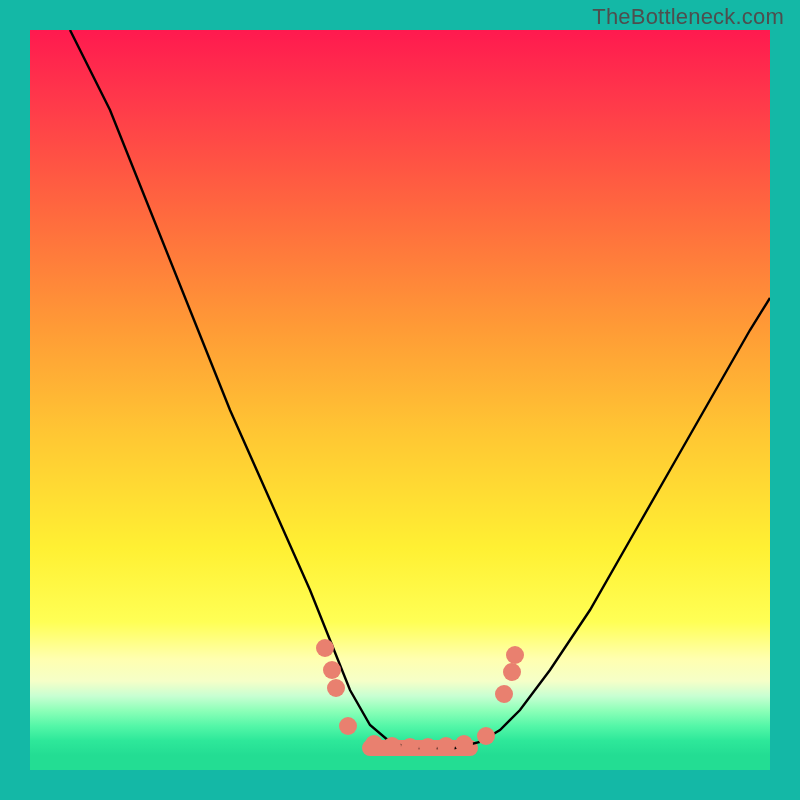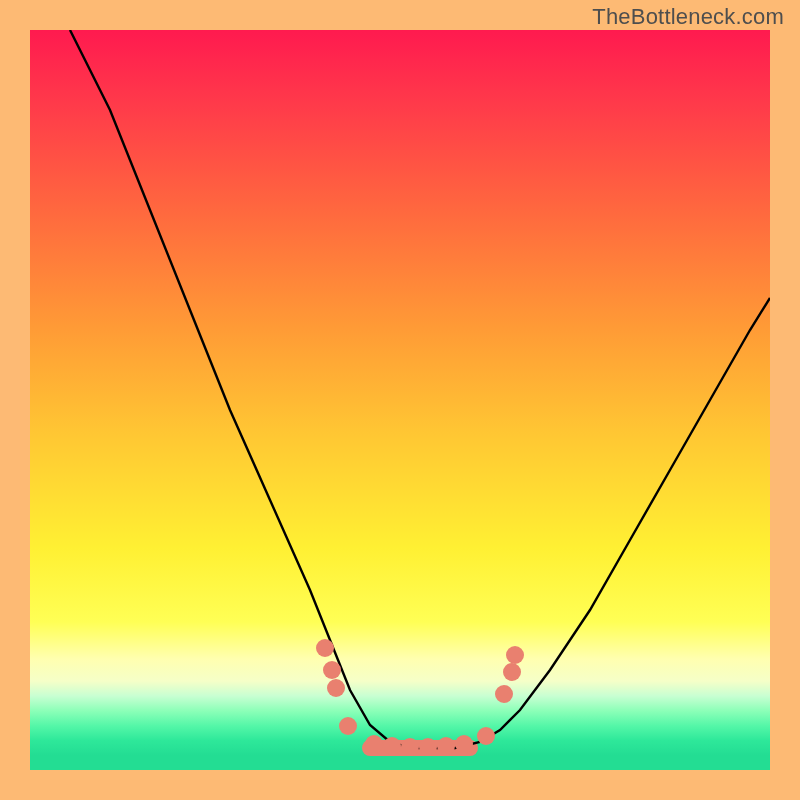--- a/index.html
+++ b/index.html
@@ -7,21 +7,21 @@
     padding: 0;
     width: 800px;
     height: 800px;
     overflow: hidden;
     background: #000;
     font-family: Arial, Helvetica, sans-serif;
   }
   .frame {
     position: absolute;
     inset: 0;
-    background: #fdba74;
+    background: #14b8a6;
   }
   .plot {
     position: absolute;
     left: 30px;
     top: 30px;
     width: 740px;
     height: 740px;
     overflow: hidden;
   }
   .gradient {

